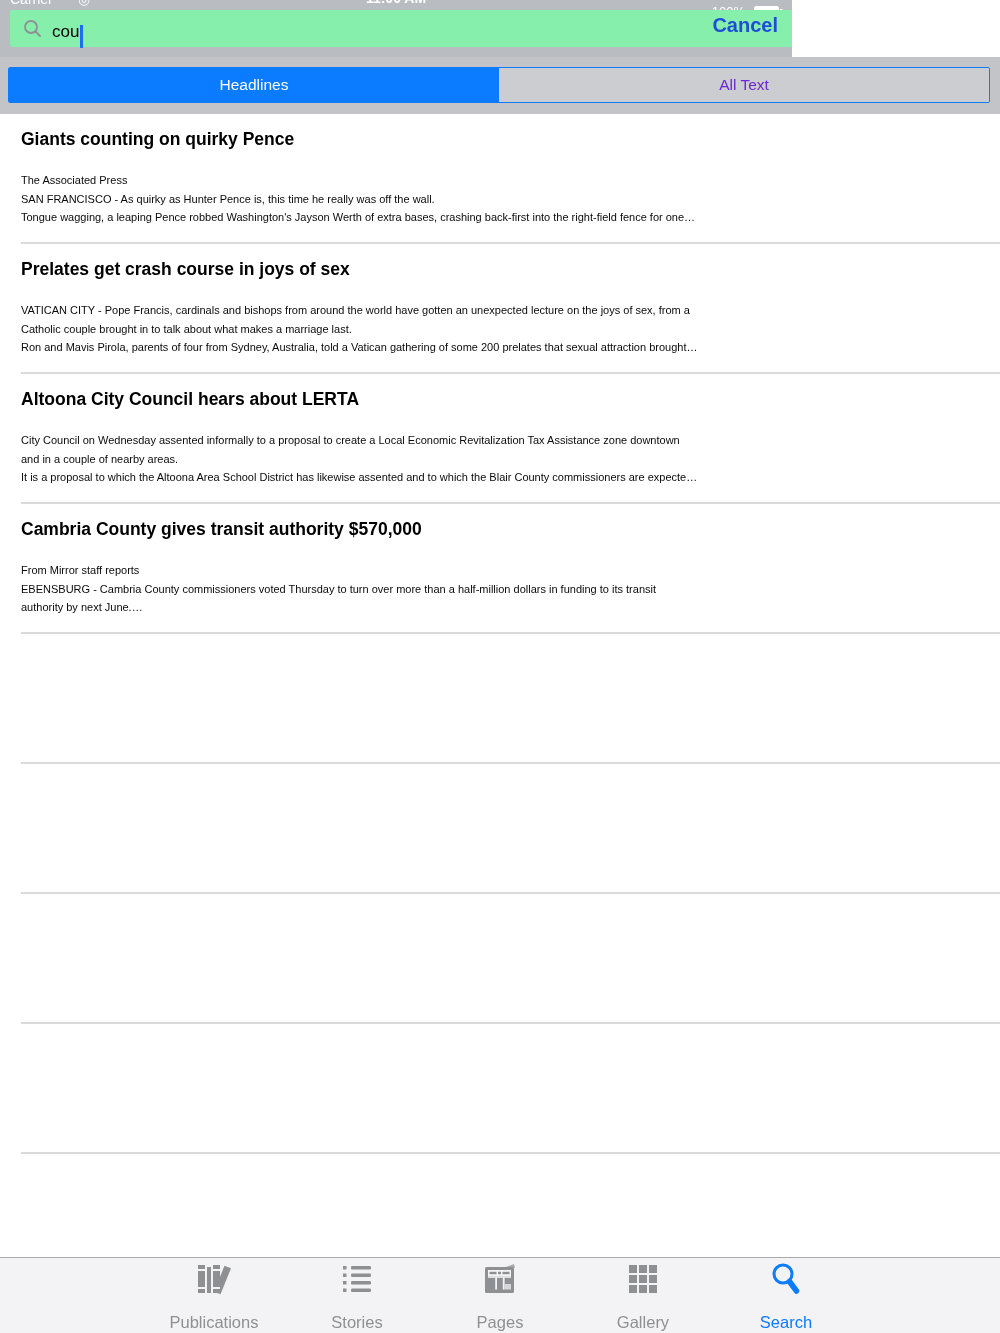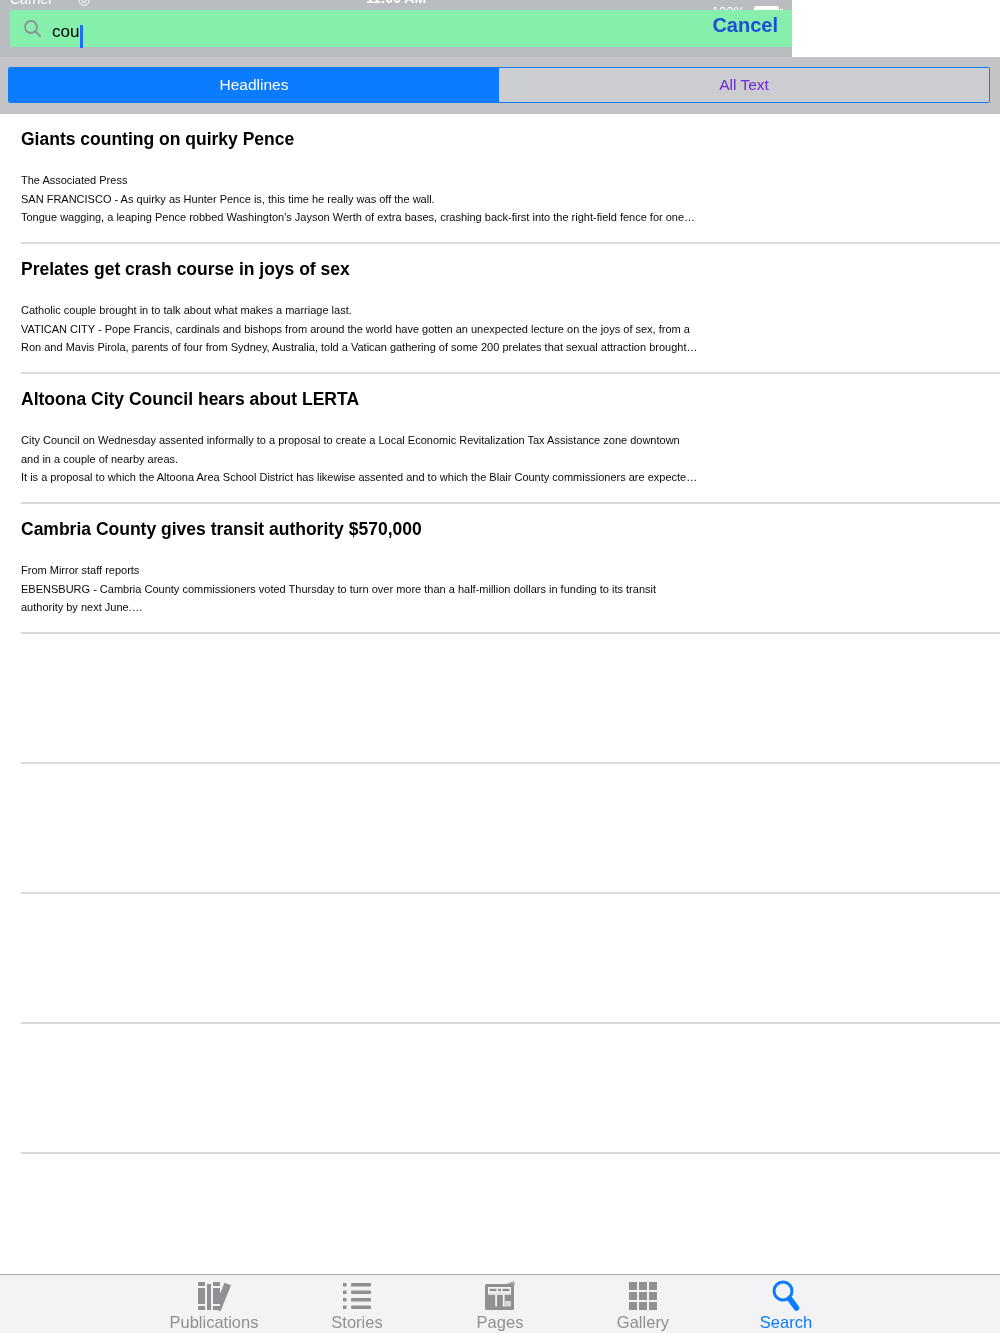--- a/index.html
+++ b/index.html
@@ -33,21 +33,21 @@
   
   .content{position:absolute;left:0;top:114px;width:1000px;height:1154px;background:#fff;padding-left:8px;}
   .row{position:relative;height:130px;box-sizing:border-box;overflow:hidden;}
   .row::after{content:"";position:absolute;left:13px;right:0;bottom:0;height:2px;background:#dadadc;}
   .article{padding:14px 13px 0 13px;}
   .hl{font-size:17.5px;font-weight:bold;color:#000;line-height:22px;white-space:nowrap;overflow:hidden;}
   .body{margin-top:21px;}
   .ln{font-size:11px;color:#0a0a0a;line-height:18.5px;white-space:nowrap;overflow:hidden;}
 
   
-  .tabbar{position:absolute;left:0;bottom:0;width:1000px;height:59px;background:#f3f3f5;border-top:1px solid #a9a9ab;
+  .tabbar{position:absolute;left:0;bottom:0;width:1000px;height:76px;background:#f3f3f5;border-top:1px solid #a9a9ab;
           box-sizing:border-box;display:flex;justify-content:center;}
   .tab{width:143px;height:100%;position:relative;display:flex;flex-direction:column;align-items:center;}
   .tab .ticon{margin-top:4px;height:34px;display:flex;align-items:center;justify-content:center;}
   .tab .tlabel{position:absolute;bottom:1px;font-size:16.5px;color:#8f9094;white-space:nowrap;}
   .tab.active .tlabel{color:#0b7bff;}
 </style>
 </head>
 <body>
 
 <div class="screen">
@@ -93,22 +93,22 @@
       <div class="body">
         <div class="ln">The Associated Press</div>
         <div class="ln">SAN FRANCISCO - As quirky as Hunter Pence is, this time he really was off the wall.</div>
         <div class="ln">Tongue wagging, a leaping Pence robbed Washington's Jayson Werth of extra bases, crashing back-first into the right-field fence for one…</div>
       </div>
     </div>
 
     <div class="row article">
       <div class="hl">Prelates get crash course in joys of sex</div>
       <div class="body">
+        <div class="ln">VATICAN CITY   - Pope Francis, cardinals and bishops from around the world have gotten an unexpected lecture on the joys of sex, from a</div>
         <div class="ln">Catholic couple brought in to talk about what makes a marriage last.</div>
-        <div class="ln">VATICAN CITY   - Pope Francis, cardinals and bishops from around the world have gotten an unexpected lecture on the joys of sex, from a</div>
         <div class="ln">Ron and Mavis Pirola, parents of four from Sydney, Australia, told a Vatican gathering of some 200 prelates that sexual attraction brought…</div>
       </div>
     </div>
 
     <div class="row article">
       <div class="hl">Altoona City Council hears about LERTA</div>
       <div class="body">
         <div class="ln">City Council on Wednesday assented informally to a proposal to create a Local Economic Revitalization Tax Assistance zone downtown</div>
         <div class="ln">and in a couple of nearby areas.</div>
         <div class="ln">It is a proposal to which the Altoona Area School District has likewise assented and to which the Blair County commissioners are expecte…</div>

